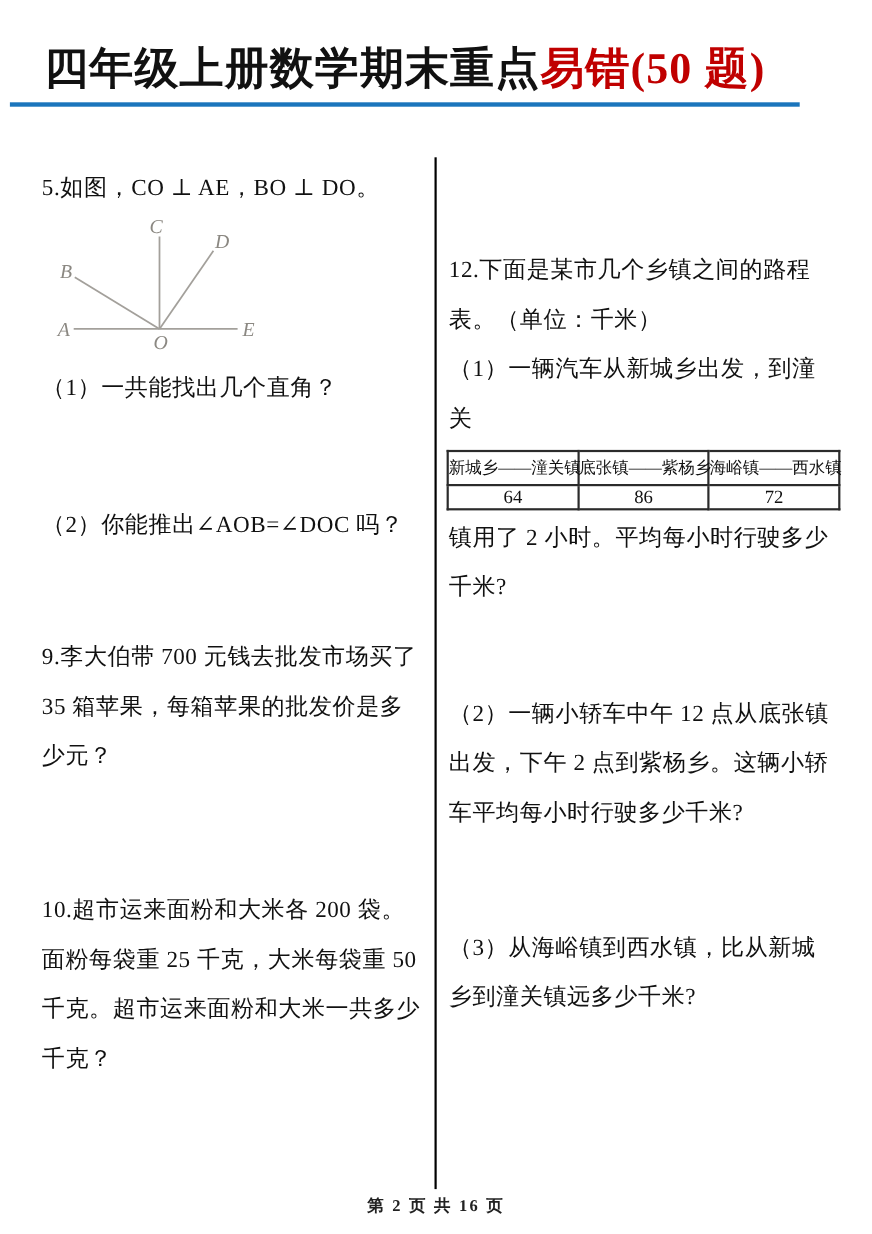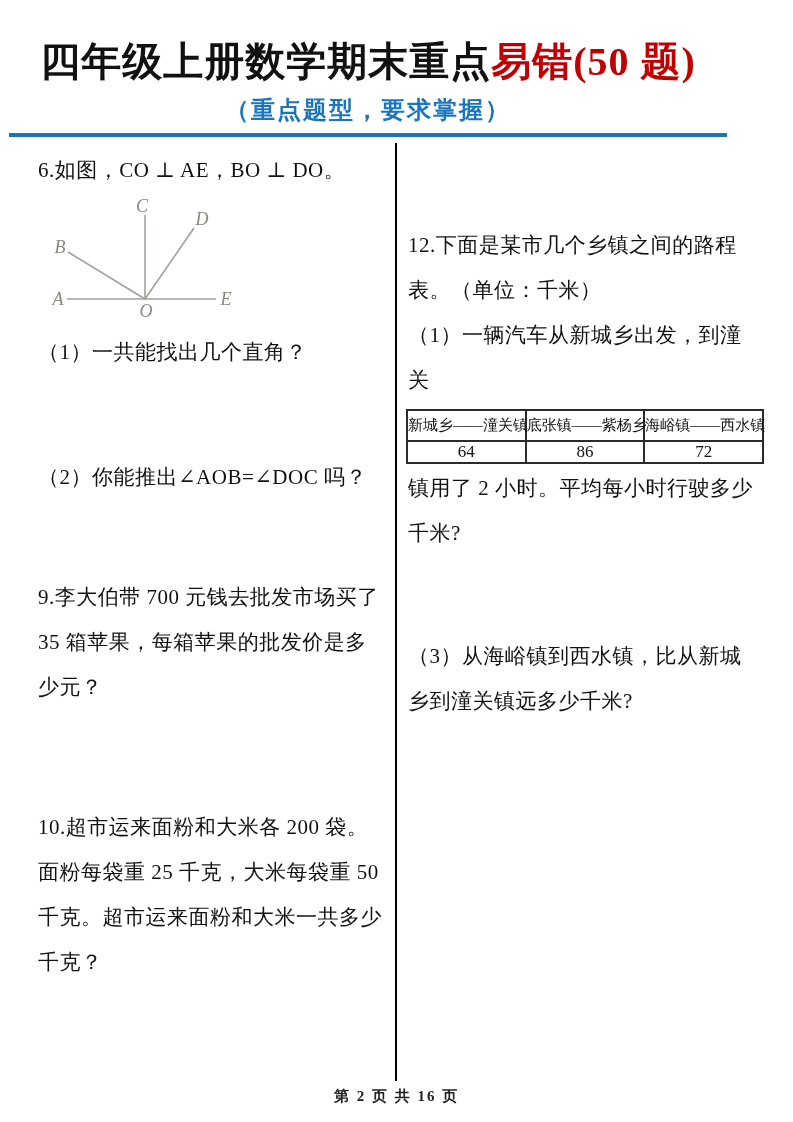--- a/index.html
+++ b/index.html
@@ -101,28 +101,27 @@
 </style>
 </head>
 <body>
 
 <div class="page">
 
   <div class="header">
     <div class="title">
       <span>四年级上册数学期末重点</span><span class="red">易错(50 题)</span>
     </div>
-    <div class="subtitle">（重点题型，要求掌握）</div>
     <div class="blue-rule"></div>
   </div>
 
   <div class="divider"></div>
 
   <div class="col col-left">
-    <div class="q">6.如图，CO ⊥ AE，BO ⊥ DO。</div>
+    <div class="q">5.如图，CO ⊥ AE，BO ⊥ DO。</div>
 
     <svg class="figure" width="210" height="122" viewBox="0 0 210 122">
       <line x1="23" y1="101" x2="172" y2="101"></line>
       <line x1="101" y1="17" x2="101" y2="101"></line>
       <line x1="101" y1="101" x2="150" y2="30"></line>
       <line x1="101" y1="101" x2="24" y2="54"></line>
       <text x="98" y="14" text-anchor="middle">C</text>
       <text x="158" y="27" text-anchor="middle">D</text>
       <text x="16" y="55" text-anchor="middle">B</text>
       <text x="14" y="107" text-anchor="middle">A</text>
@@ -149,18 +148,19 @@
       </tr>
       <tr>
         <td>64</td>
         <td>86</td>
         <td>72</td>
       </tr>
     </tbody>
       </table>
 
     <div class="q">镇用了 2 小时。平均每小时行驶多少千米?</div>
+    <div class="q mt-r2">（2）一辆小轿车中午 12 点从底张镇出发，下午 2 点到紫杨乡。这辆小轿车平均每小时行驶多少千米?</div>
     <div class="q mt-r3">（3）从海峪镇到西水镇，比从新城乡到潼关镇远多少千米?</div>
   </div>
 
   <div class="footer">第 2 页 共 16 页</div>
 
 </div>
 
 </body></html>

